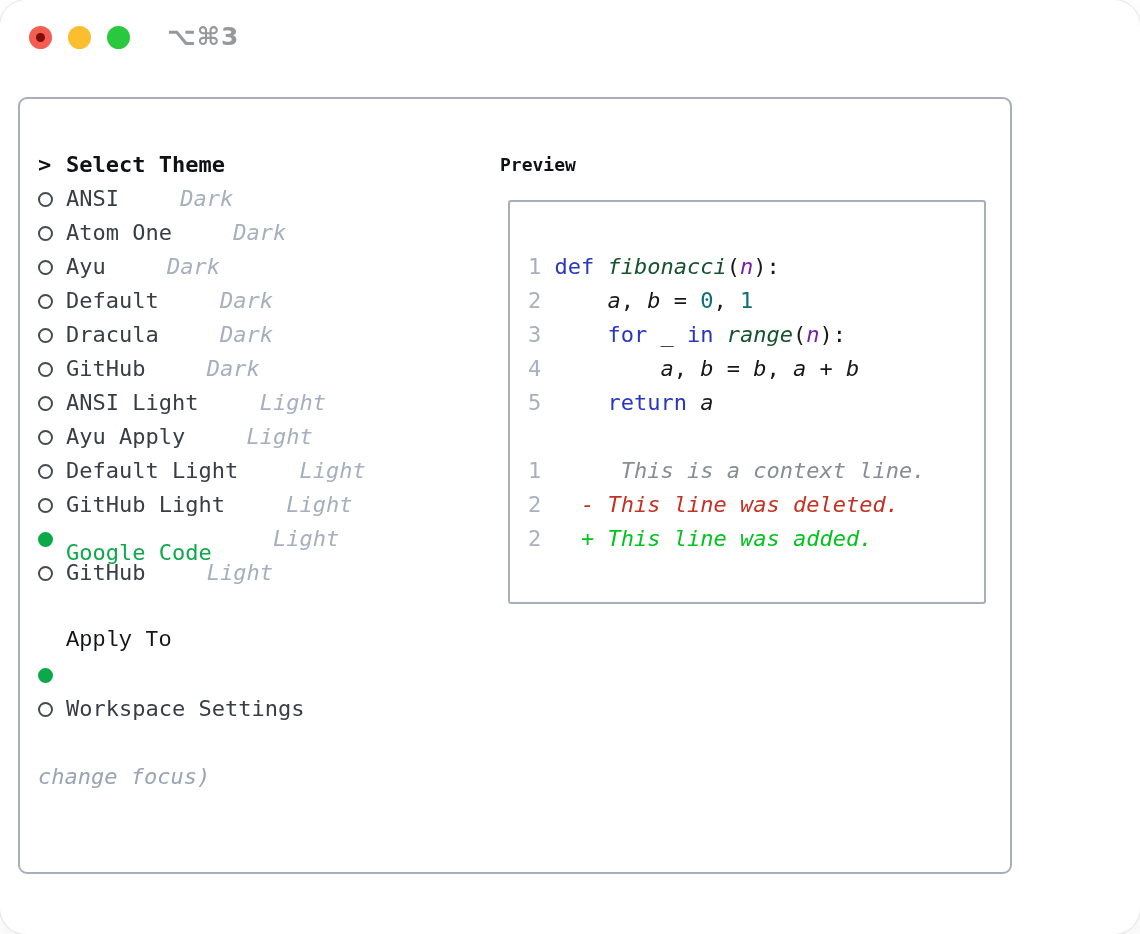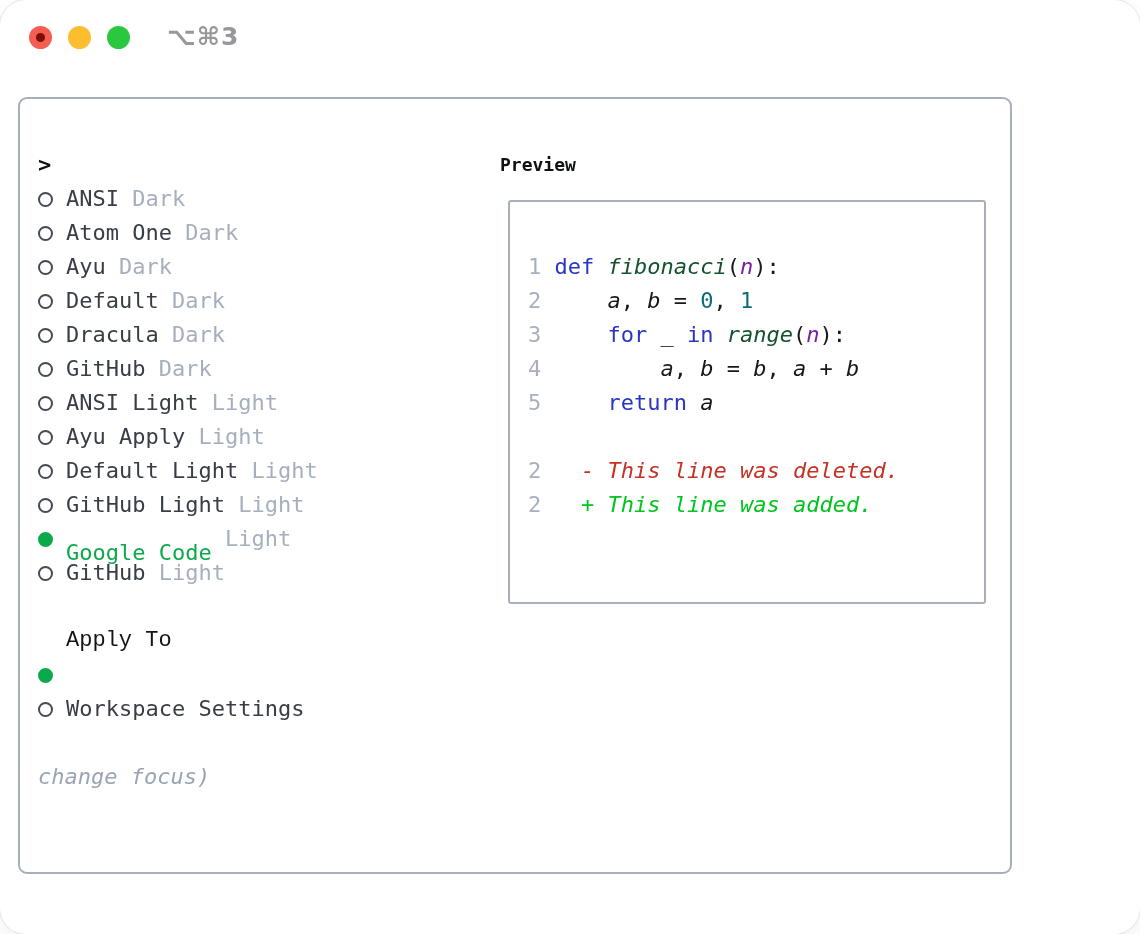--- a/index.html
+++ b/index.html
@@ -21,21 +21,21 @@
   .left-col{position:absolute;left:18px;top:49px;font-size:22px;line-height:34px;color:#383d46;}
   .row{display:flex;height:34px;align-items:center;white-space:pre;}
   .bullet{width:28px;flex:0 0 28px;display:flex;align-items:center;}
   .radio{width:15px;height:15px;border:2px solid #454a53;border-radius:50%;box-sizing:border-box;}
   .radio.sel{background:#0ca94a;border-color:#0ca94a;}
   .prompt{color:#0f1114;font-weight:bold;}
   .hdr{color:#0f1114;font-weight:bold;}
   .subhdr{color:#121419;font-family:Liberation Mono, monospace;}
   .name{color:#383d46;}
   .name.sel{color:#0ca94a;margin-top:28px;}
-  .suffix{color:#a6afbd;}
+  .suffix{color:#a6afbd;font-style:italic;margin-left:48px;}
   .help{color:#9aa4b4;font-style:italic;height:34px;line-height:34px;}
   
   .preview-hdr{position:absolute;left:480px;top:49px;height:34px;line-height:34px;
                font-size:18px;font-weight:bold;color:#0f1114;}
   .preview-box{position:absolute;left:488px;top:101px;width:478px;height:404px;box-sizing:border-box;
                border:2px solid #a9afba;border-radius:3px;background:#fff;}
   .code{position:absolute;left:18px;top:48px;font-size:22px;line-height:34px;}
   .cline{height:34px;white-space:pre;}
   .tk-ln{color:#a8b0bd;}
   .tk-p{color:#17181c;}
@@ -58,20 +58,21 @@
     <div class="light yellow"></div>
     <div class="light green"></div>
   </div>
   <div class="win-title">⌥⌘3</div>
 
   <div class="main-box">
 
     <div class="left-col">
       <div class="row">
         <span class="bullet prompt">&gt;</span>
+        <span class="hdr">Select Theme</span>
       </div>
       <div id="theme-list">
           <div class="row"><span class="bullet"><span class="radio"></span></span><span class="name">ANSI</span><span class="suffix"> Dark</span></div>
           <div class="row"><span class="bullet"><span class="radio"></span></span><span class="name">Atom One</span><span class="suffix"> Dark</span></div>
           <div class="row"><span class="bullet"><span class="radio"></span></span><span class="name">Ayu</span><span class="suffix"> Dark</span></div>
           <div class="row"><span class="bullet"><span class="radio"></span></span><span class="name">Default</span><span class="suffix"> Dark</span></div>
           <div class="row"><span class="bullet"><span class="radio"></span></span><span class="name">Dracula</span><span class="suffix"> Dark</span></div>
           <div class="row"><span class="bullet"><span class="radio"></span></span><span class="name">GitHub</span><span class="suffix"> Dark</span></div>
           <div class="row"><span class="bullet"><span class="radio"></span></span><span class="name">ANSI Light</span><span class="suffix"> Light</span></div>
           <div class="row"><span class="bullet"><span class="radio"></span></span><span class="name">Ayu Apply</span><span class="suffix"> Light</span></div>
@@ -96,19 +97,20 @@
     <div class="preview-hdr">Preview</div>
 
     <div class="preview-box">
       <div class="code" id="code-block">
           <div class="cline"><span class="tk-ln">1</span><span class="tk-p"> </span><span class="tk-kw">def</span><span class="tk-p"> </span><span class="tk-fn">fibonacci</span><span class="tk-p">(</span><span class="tk-var">n</span><span class="tk-p">):</span></div>
           <div class="cline"><span class="tk-ln">2</span><span class="tk-p">     </span><span class="tk-vi">a</span><span class="tk-p">, </span><span class="tk-vi">b</span><span class="tk-p"> = </span><span class="tk-lit">0</span><span class="tk-p">, </span><span class="tk-lit">1</span></div>
           <div class="cline"><span class="tk-ln">3</span><span class="tk-p">     </span><span class="tk-kw">for</span><span class="tk-p"> _ </span><span class="tk-kw">in</span><span class="tk-p"> </span><span class="tk-fn">range</span><span class="tk-p">(</span><span class="tk-var">n</span><span class="tk-p">):</span></div>
           <div class="cline"><span class="tk-ln">4</span><span class="tk-p">         </span><span class="tk-vi">a</span><span class="tk-p">, </span><span class="tk-vi">b</span><span class="tk-p"> = </span><span class="tk-vi">b</span><span class="tk-p">, </span><span class="tk-vi">a</span><span class="tk-p"> + </span><span class="tk-vi">b</span></div>
           <div class="cline"><span class="tk-ln">5</span><span class="tk-p">     </span><span class="tk-kw">return</span><span class="tk-p"> </span><span class="tk-vi">a</span></div>
           <div class="cline"></div>
+          <div class="cline"><span class="tk-ln">1</span><span class="tk-p">      </span><span class="tk-ctx">This is a context line.</span></div>
           <div class="cline"><span class="tk-ln">2</span><span class="tk-p">   </span><span class="tk-del">- This line was deleted.</span></div>
           <div class="cline"><span class="tk-ln">2</span><span class="tk-p">   </span><span class="tk-add">+ This line was added.</span></div>
         </div>
     </div>
 
   </div>
 </div>
 
 </body></html>

